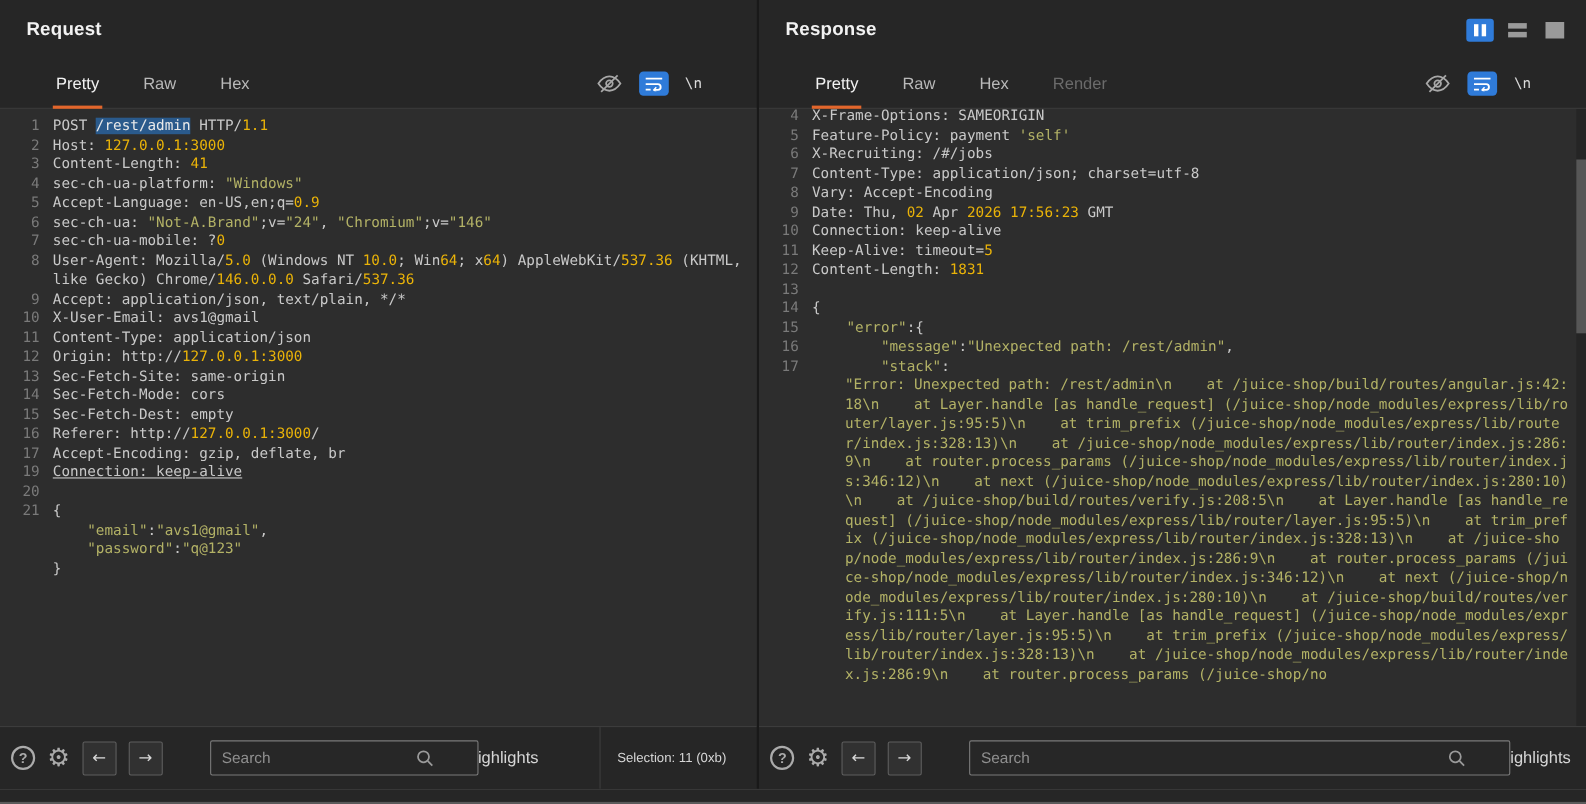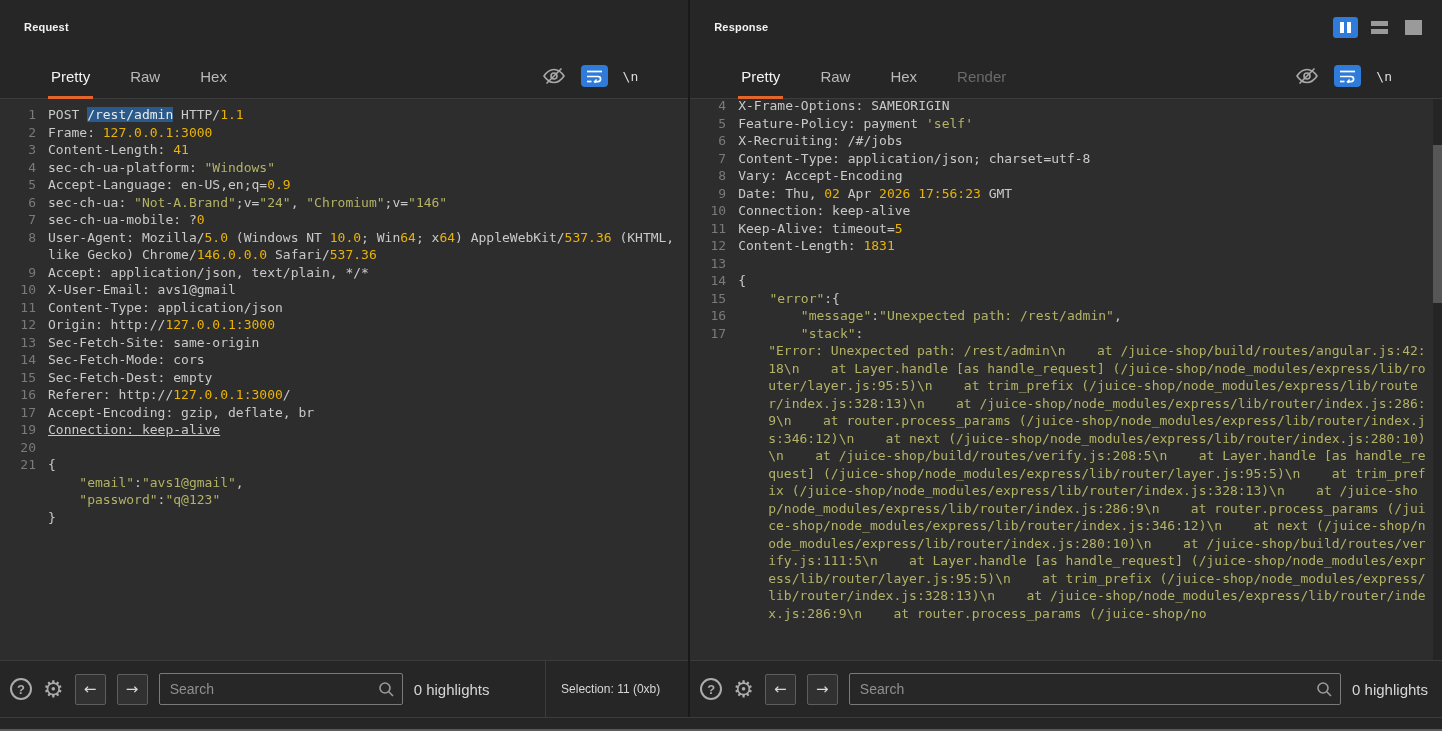--- a/index.html
+++ b/index.html
@@ -6,21 +6,21 @@
   html,body { width:1442px; height:731px; overflow:hidden; }
   body { background:#262626; font-family:"Liberation Sans", sans-serif; color:#d0d0d0; }
 
   .app { display:flex; width:1442px; height:717px; }
   .pane { display:flex; flex-direction:column; min-width:0; }
   .pane-req { width:715px; }
   .pane-res { width:781px; }
   .v-divider { width:2px; background:#191919; }
 
   .pane-header { height:54px; flex:none; display:flex; align-items:center; justify-content:space-between; padding:0 16px 0 24px; }
-  .pane-title { font-size:11px; font-weight:bold; color:#f2f2f2; letter-spacing:.2px; }
+  .pane-title { font-size:17px; font-weight:bold; color:#f2f2f2; letter-spacing:.2px; }
 
   .layout-btns { display:flex; align-items:center; gap:9px; }
   .lb { width:25px; height:21px; border-radius:3px; display:flex; align-items:center; justify-content:center; gap:3px; cursor:pointer; }
   .lb-cols { background:#2f7bd9; }
   .lb-cols i { display:block; width:4px; height:11px; background:#fff; }
   .lb-rows { flex-direction:column; gap:3px; }
   .lb-rows i { display:block; width:17px; height:5px; background:#9a9a9a; }
   .lb-single i { display:block; width:17px; height:15px; background:#9a9a9a; }
 
   .tabbar { height:45px; flex:none; display:flex; align-items:stretch; padding:0 18px 0 24px; border-bottom:1px solid #3c3c3c; background:#262626; }
@@ -52,21 +52,21 @@
   .scrollbar { position:absolute; top:0; right:0; width:9px; height:100%; background:#252525; }
   .scroll-thumb { position:absolute; top:46px; left:0; width:9px; height:158px; background:#565656; cursor:pointer; }
 
   .footer { height:57px; flex:none; border-top:1px solid #3c3c3c; background:#262626; display:flex; align-items:center; padding:0 14px 0 10px; gap:11px; }
   .help-btn { width:22px; height:22px; flex:none; border:2px solid #ababab; border-radius:50%; color:#ababab; font-size:13px; font-weight:bold; display:flex; align-items:center; justify-content:center; cursor:pointer; }
   .gear-btn { font-family:"DejaVu Sans", sans-serif; font-size:23px; color:#ababab; line-height:1; cursor:pointer; flex:none; }
   .nav-btn { width:31px; height:31px; flex:none; border:1px solid #5e5e5e; border-radius:2px; background:#313131; color:#d8d8d8; font-family:"DejaVu Sans", sans-serif; font-size:15px; display:flex; align-items:center; justify-content:center; cursor:pointer; }
   .search-wrap { position:relative; height:32px; }
   .search-wrap.fixed { width:244px; }
   .search-wrap.grow { flex:1; }
-  .search-input { width:100%; height:32px; background:#272727; border:1px solid #7a7a7a; border-radius:2px; color:#dddddd; font-size:14px; font-family:"Liberation Sans", sans-serif; padding:0 32px 0 10px; outline:none; }
+  .search-input { width:100%; height:32px; background:#272727; border:1px solid #7a7a7a; border-radius:2px; color:#dddddd; font-size:14px; font-family:"Liberation Sans", sans-serif; padding:0 32px 0 10px; outline:none;margin-left:32px; }
   .search-input::placeholder { color:#8f8f8f; }
   .search-glass { position:absolute; right:8px; top:7px; pointer-events:none; }
   .highlights { font-size:15px; color:#d6d6d6; white-space:nowrap; }
   .f-spacer { flex:1; }
   .f-divider { width:1px; align-self:stretch; background:#3c3c3c; flex:none; }
   .selection-info { font-size:12px; color:#d6d6d6; white-space:nowrap; padding:0 14px 0 4px; }
 
   .bottom-strip { height:14px; background:#262626; border-top:1px solid #3c3c3c; border-bottom:2px solid #5a5a5a; }
 </style>
 </head>
@@ -115,21 +115,21 @@
     </div>
 
     <div class="editor">
       <div id="req-code">
           <div class="code-line">
             <span class="ln">1</span>
             <span class="lt"><span class="c-p">POST </span><span class="c-sel">/rest/admin</span><span class="c-p"> HTTP/</span><span class="c-n">1.1</span></span>
           </div>
           <div class="code-line">
             <span class="ln">2</span>
-            <span class="lt"><span class="c-p">Frame: </span><span class="c-n">127.0.0.1:3000</span></span>
+            <span class="lt"><span class="c-p">Host: </span><span class="c-n">127.0.0.1:3000</span></span>
           </div>
           <div class="code-line">
             <span class="ln">3</span>
             <span class="lt"><span class="c-p">Content-Length: </span><span class="c-n">41</span></span>
           </div>
           <div class="code-line">
             <span class="ln">4</span>
             <span class="lt"><span class="c-p">sec-ch-ua-platform: </span><span class="c-s">"Windows"</span></span>
           </div>
           <div class="code-line">

